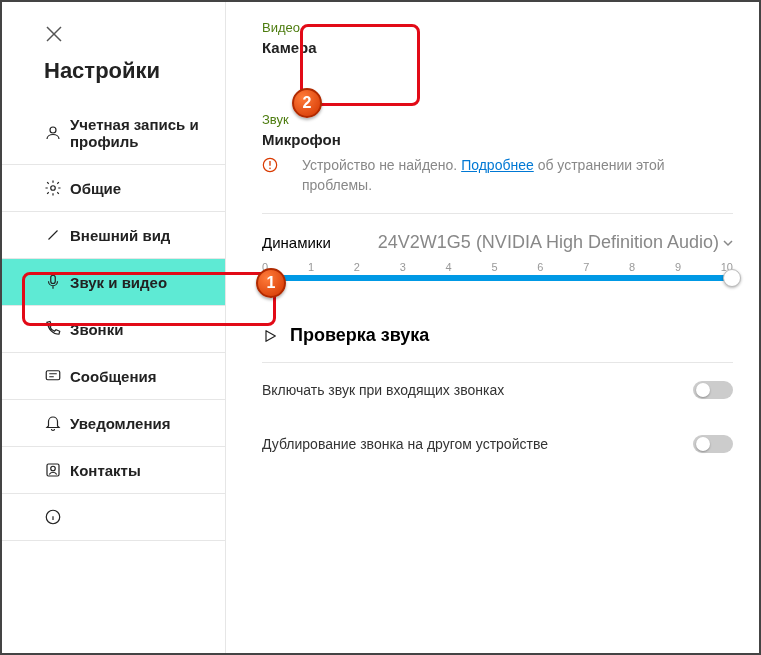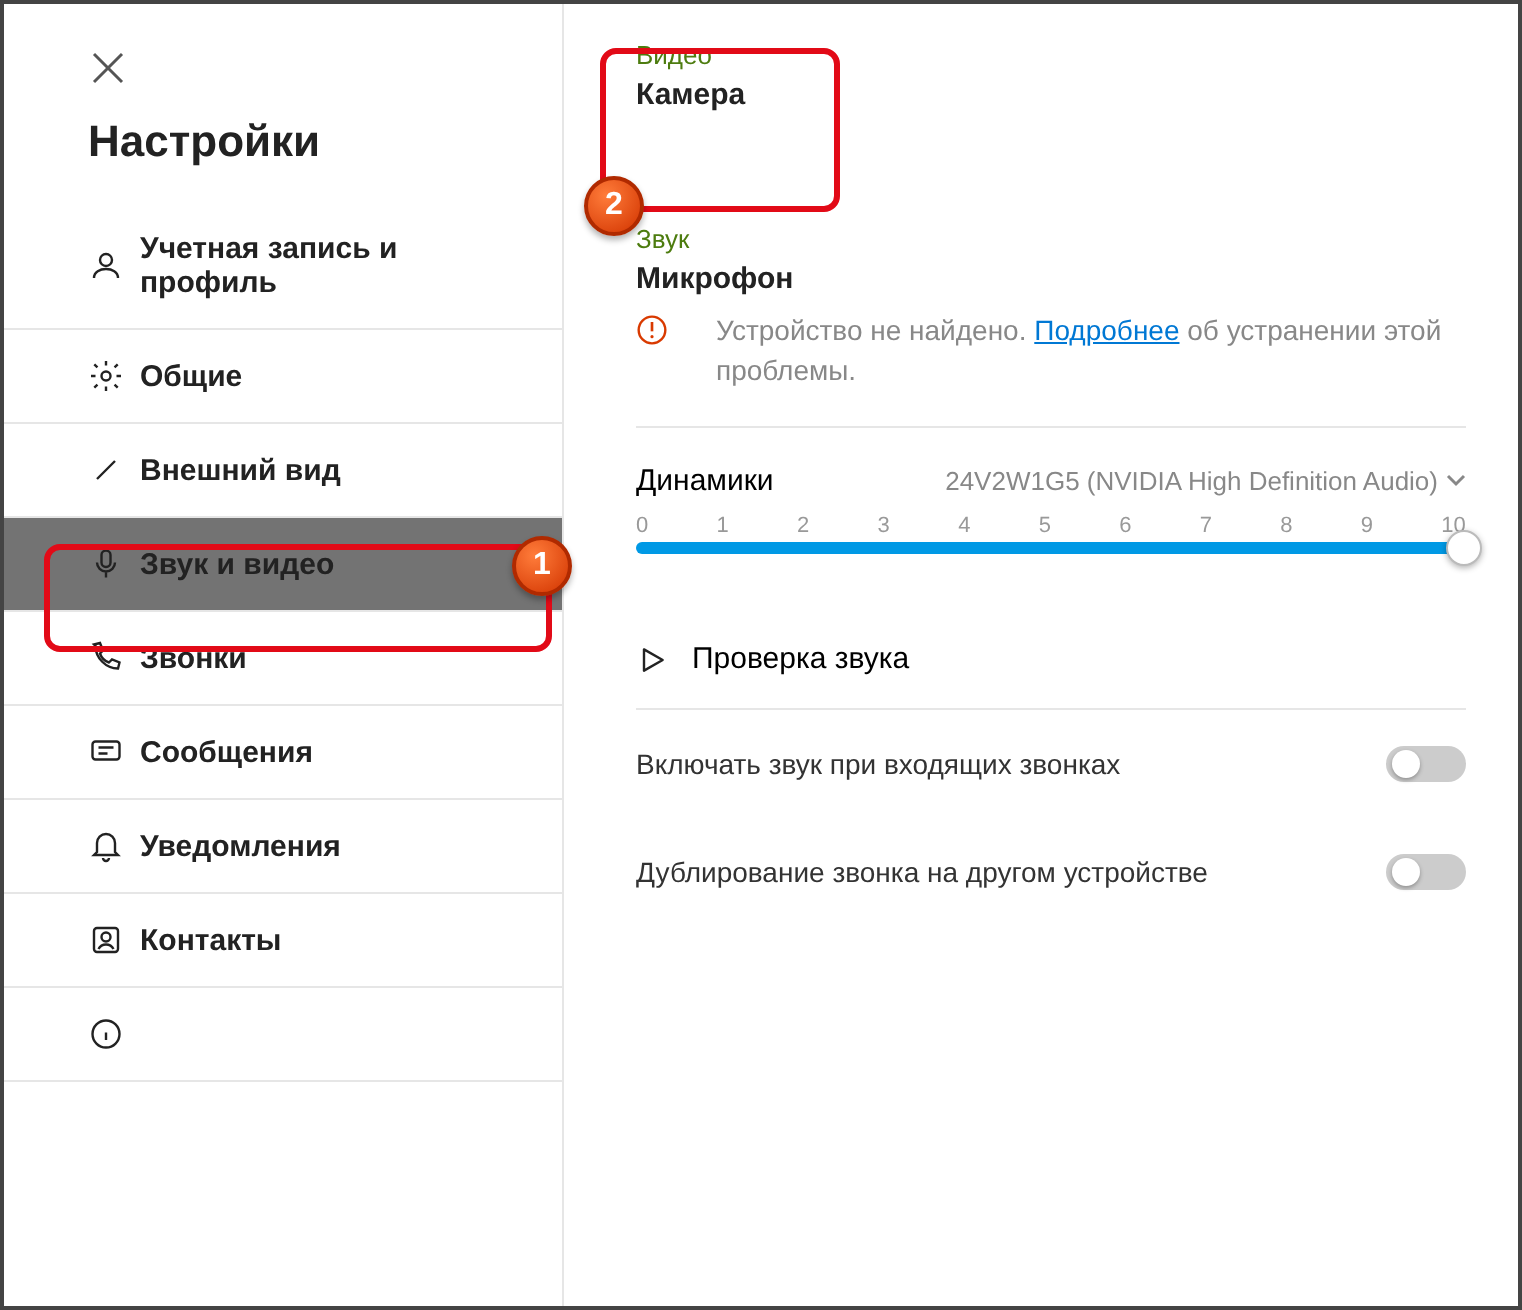--- a/index.html
+++ b/index.html
@@ -1,42 +1,42 @@
 <!DOCTYPE html>
 <html><head>
 <meta charset="utf-8">
 <style>
 * { box-sizing: border-box; margin: 0; padding: 0; }
 body { font-family: "Segoe UI", Arial, sans-serif; background: #fff; width: 761px; height: 655px; overflow: hidden; position: relative; border: 2px solid #444; }
 .container { display: flex; width: 100%; height: 100%; }
-.sidebar { width: 280px; background: #fff; border-right: 1px solid #e6e6e6; padding-top: 12px; }
+.sidebar { width: 224px; background: #fff; border-right: 1px solid #e6e6e6; padding-top: 12px; }
 .close-icon { width: 40px; height: 40px; display: flex; align-items: center; justify-content: center; margin-left: 32px; cursor: pointer; font-size: 20px; color: #444; }
 .page-title { font-size: 22px; font-weight: 700; color: #222; padding: 4px 0 18px 42px; }
 .menu { display: flex; flex-direction: column; }
 .menu-item { display: flex; align-items: center; padding: 14px 10px 14px 42px; border-bottom: 1px solid #e6e6e6; cursor: pointer; font-size: 15px; color: #222; position: relative; }
 .menu-item .icon { width: 26px; flex-shrink: 0; display: inline-flex; align-items: center; justify-content: flex-start; }
 .menu-item .icon svg { stroke: #222; fill: none; }
-.menu-item.active { background: #737373; }
+.menu-item.active { background: #5eead4; }
 .callout-box { position: absolute; border: 3px solid #e20a17; border-radius: 8px; pointer-events: none; z-index: 10; }
 .callout-1 { top: 270px; left: 20px; width: 254px; height: 54px; }
 .callout-2 { top: 22px; left: 298px; width: 120px; height: 82px; }
 .badge { position: absolute; width: 30px; height: 30px; border-radius: 50%; background: radial-gradient(circle at 35% 30%, #ff7c3a, #d23400); color: #fff; font-weight: 700; font-size: 16px; display: flex; align-items: center; justify-content: center; border: 2px solid #b02a00; z-index: 11; box-shadow: 0 2px 3px rgba(0,0,0,0.3); }
 .badge-1 { top: 266px; left: 254px; }
 .badge-2 { top: 86px; left: 290px; }
 .content { flex: 1; padding: 18px 26px 10px 36px; overflow-y: auto; }
 .section-label { font-size: 13px; color: #4d7c0f; margin-bottom: 4px; }
 .section-title { font-size: 15px; font-weight: 700; color: #222; margin-bottom: 6px; }
 .video-section { margin-bottom: 56px; }
 .audio-section { margin-bottom: 18px; }
 .warning-row { display: flex; align-items: flex-start; gap: 24px; margin: 8px 0 18px 0; font-size: 14px; color: #888; line-height: 1.4; }
 .warning-icon { color: #d93a00; font-size: 16px; flex-shrink: 0; margin-top: 1px; }
 .warning-link { color: #0078d4; text-decoration: underline; cursor: pointer; }
 .speakers-row { display: flex; justify-content: space-between; align-items: center; margin-bottom: 8px; padding-top: 18px; border-top: 1px solid #e6e6e6; }
 .speakers-title { font-size: 15px; font-weight: 400; }
-.device-name { font-size: 13px; color: #888; cursor: pointer; display: flex; align-items: flex-end; gap: 4px; }
+.device-name { font-size: 18px; color: #888; cursor: pointer; display: flex; align-items: flex-end; gap: 4px; }
 .slider-block { margin: 6px 0 28px 0; }
 .slider-ticks { display: flex; justify-content: space-between; font-size: 11px; color: #999; margin-bottom: 2px; }
 .slider-track { position: relative; height: 6px; background: #0099e5; border-radius: 3px; margin-top: 2px; }
 .slider-thumb { position: absolute; right: -8px; top: -6px; width: 18px; height: 18px; border-radius: 50%; background: #fff; border: 1px solid #bbb; box-shadow: 0 1px 3px rgba(0,0,0,0.3); cursor: pointer; }
 .test-row { display: flex; align-items: center; gap: 12px; padding: 16px 0; border-bottom: 1px solid #e6e6e6; cursor: pointer; }
 .play-icon { display: inline-flex; }
 .toggle-row { display: flex; justify-content: space-between; align-items: center; padding: 18px 0; font-size: 14px; color: #333; }
 .toggle { width: 40px; height: 18px; background: #ccc; border-radius: 10px; position: relative; cursor: pointer; }
 .toggle::after { content: ""; position: absolute; width: 14px; height: 14px; background: #fff; border-radius: 50%; top: 2px; left: 3px; box-shadow: 0 1px 2px rgba(0,0,0,0.3); }
 </style>
@@ -185,21 +185,21 @@
           <div class="slider-thumb"></div>
         </div>
       </div>
 
       <div class="test-row">
         <span class="play-icon">
             <svg width="16" height="16" viewBox="0 0 24 24">
               <path d="M6 4l14 8-14 8V4z" fill="none" stroke="#222" stroke-width="1.8" stroke-linejoin="round"></path>
             </svg>
           </span>
-        <span style="font-weight:400;font-size:15px">Проверка звука</span>
+        <span style="font-weight:700;font-size:18px">Проверка звука</span>
       </div>
 
       <div class="toggle-row">
         <span>Включать звук при входящих звонках</span>
         <div class="toggle"></div>
       </div>
       <div class="toggle-row">
         <span>Дублирование звонка на другом устройстве</span>
         <div class="toggle"></div>
       </div>

